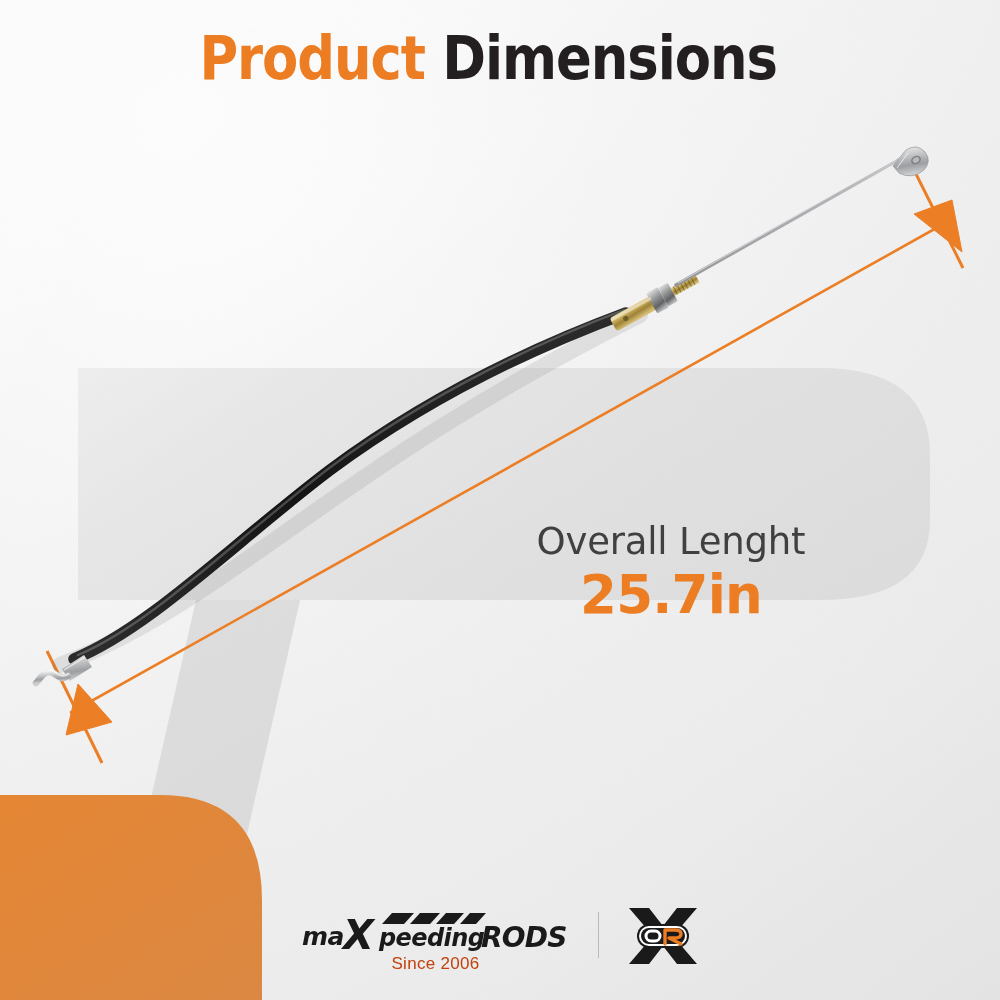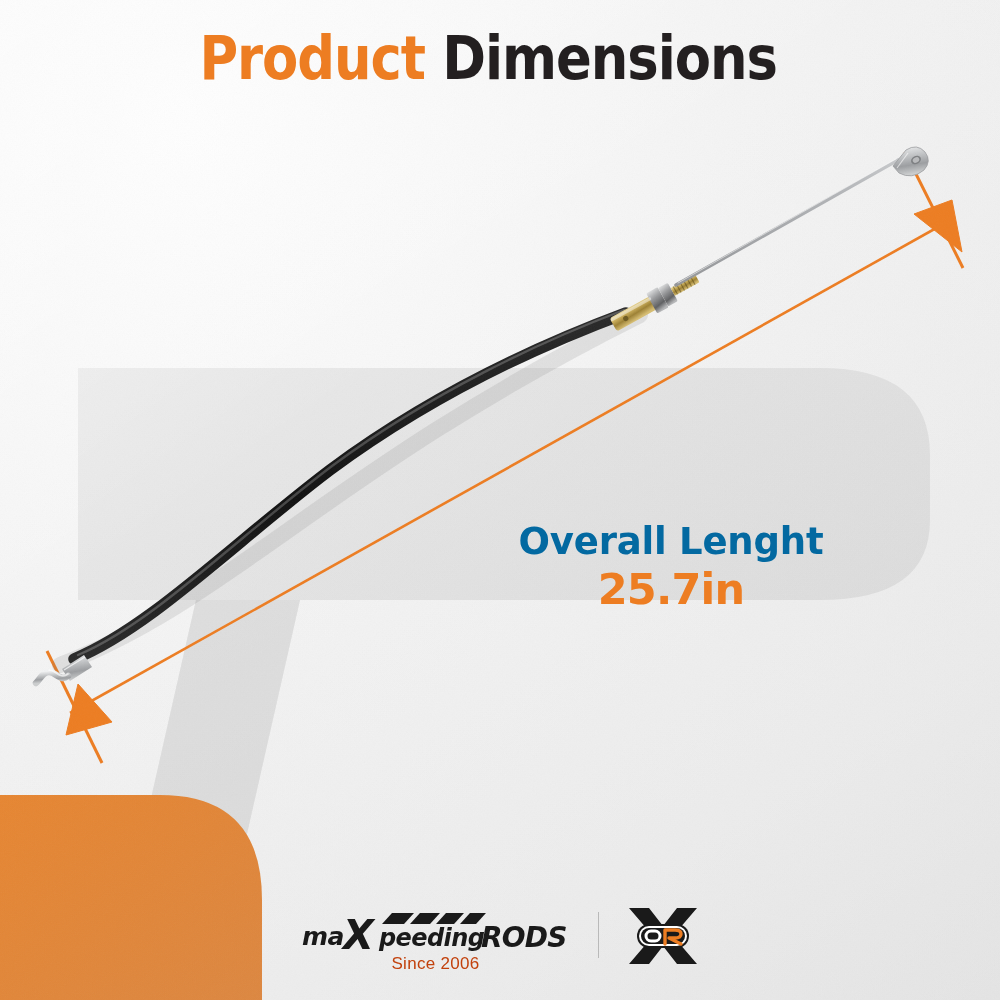--- a/index.html
+++ b/index.html
@@ -65,28 +65,28 @@
     position: absolute;
     left: 506px;
     top: 521px;
     width: 330px;
     text-align: center;
     white-space: nowrap;
   }
   .callout-label {
     font-family: "DejaVu Sans", sans-serif;
     font-size: 37px;
-    font-weight: 700;
-    color: #0369a1;
+    font-weight: 400;
+    color: #404040;
     letter-spacing: -.2px;
     line-height: 1.12;
   }
   .callout-value {
     font-family: "DejaVu Sans", sans-serif;
-    font-size: 43px;
+    font-size: 53px;
     font-weight: 700;
     color: #ED7D22;
     letter-spacing: -.8px;
     line-height: 1.18;
     margin-top: 2px;
   }
 
   
   .footer {
     position: absolute;

